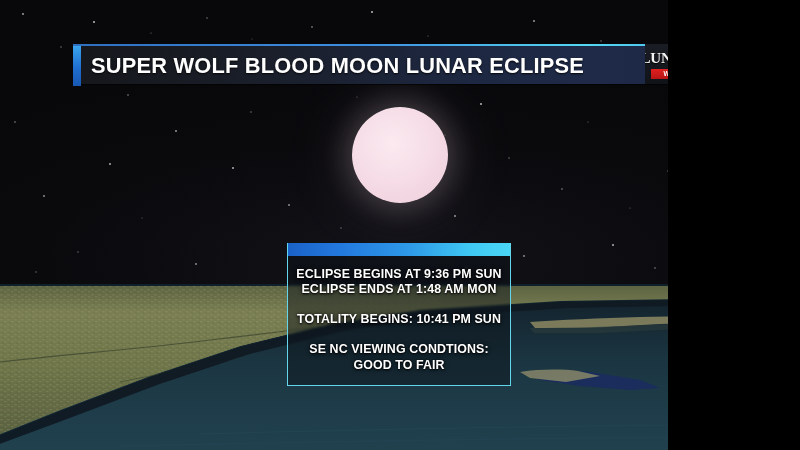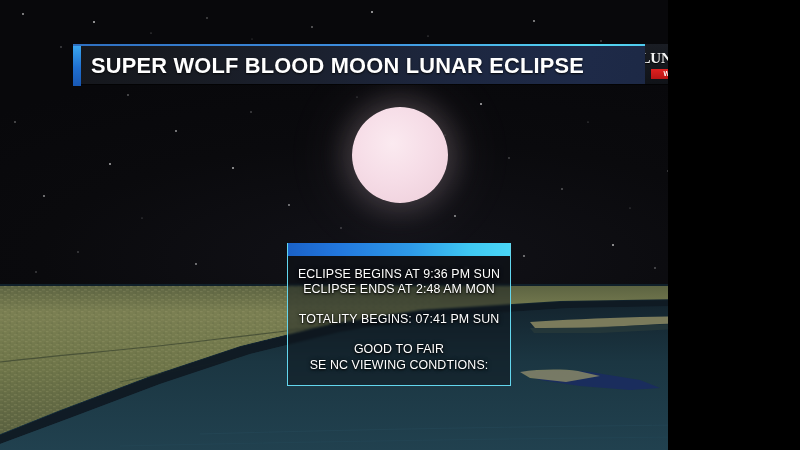--- a/index.html
+++ b/index.html
@@ -98,21 +98,21 @@
     position:absolute; left:0; top:0; width:100%; height:13px;
     background:linear-gradient(90deg,#1a62c8 0%, #2277dd 22%, #2e9ae8 55%, #3fc8f2 82%, #4ad6f6 100%);
   }
   #infobox-body {
     position:absolute; left:0; top:13px; width:100%; height:130px;
     display:flex; flex-direction:column; justify-content:center;
     padding-bottom:2px;
   }
   .info-group { text-align:center; }
   .info-line {
-    color:#fff; font-size:12.4px; font-weight:normal;
+    color:#fff; font-size:12.4px; font-weight:bold;
     line-height:15.5px; white-space:nowrap;
     letter-spacing:.1px;
     text-shadow:0 1px 2px rgba(0,0,0,.95), 0 0 4px rgba(0,0,0,.8);
     font-family:"Liberation Sans", sans-serif;
   }
   .gap-a { height:14px; }
   .gap-b { height:15px; }
 </style>
 </head>
 <body>
@@ -238,32 +238,32 @@
     <div id="logo-main"><span class="cap">F</span><span>LUNAR</span><span class="cap">A</span><span>LERT</span></div>
     <div id="logo-sub">WEATHER</div>
   </div>
 
   <div id="infobox">
     <div id="infobox-header"></div>
     <div id="infobox-body">
 
       <div class="info-group">
         <div class="info-line">ECLIPSE BEGINS AT 9:36 PM SUN</div>
-        <div class="info-line">ECLIPSE ENDS AT 2:48 AM MON</div>
+        <div class="info-line">ECLIPSE ENDS AT 1:48 AM MON</div>
       </div>
 
       <div class="gap-a"></div>
 
       <div class="info-group">
-        <div class="info-line">TOTALITY BEGINS: 07:41 PM SUN</div>
+        <div class="info-line">TOTALITY BEGINS: 10:41 PM SUN</div>
       </div>
 
       <div class="gap-b"></div>
 
       <div class="info-group">
+        <div class="info-line">SE NC VIEWING CONDTIONS:</div>
         <div class="info-line">GOOD TO FAIR</div>
-        <div class="info-line">SE NC VIEWING CONDTIONS:</div>
       </div>
 
     </div>
   </div>
 
 </div>
 
 </body></html>

